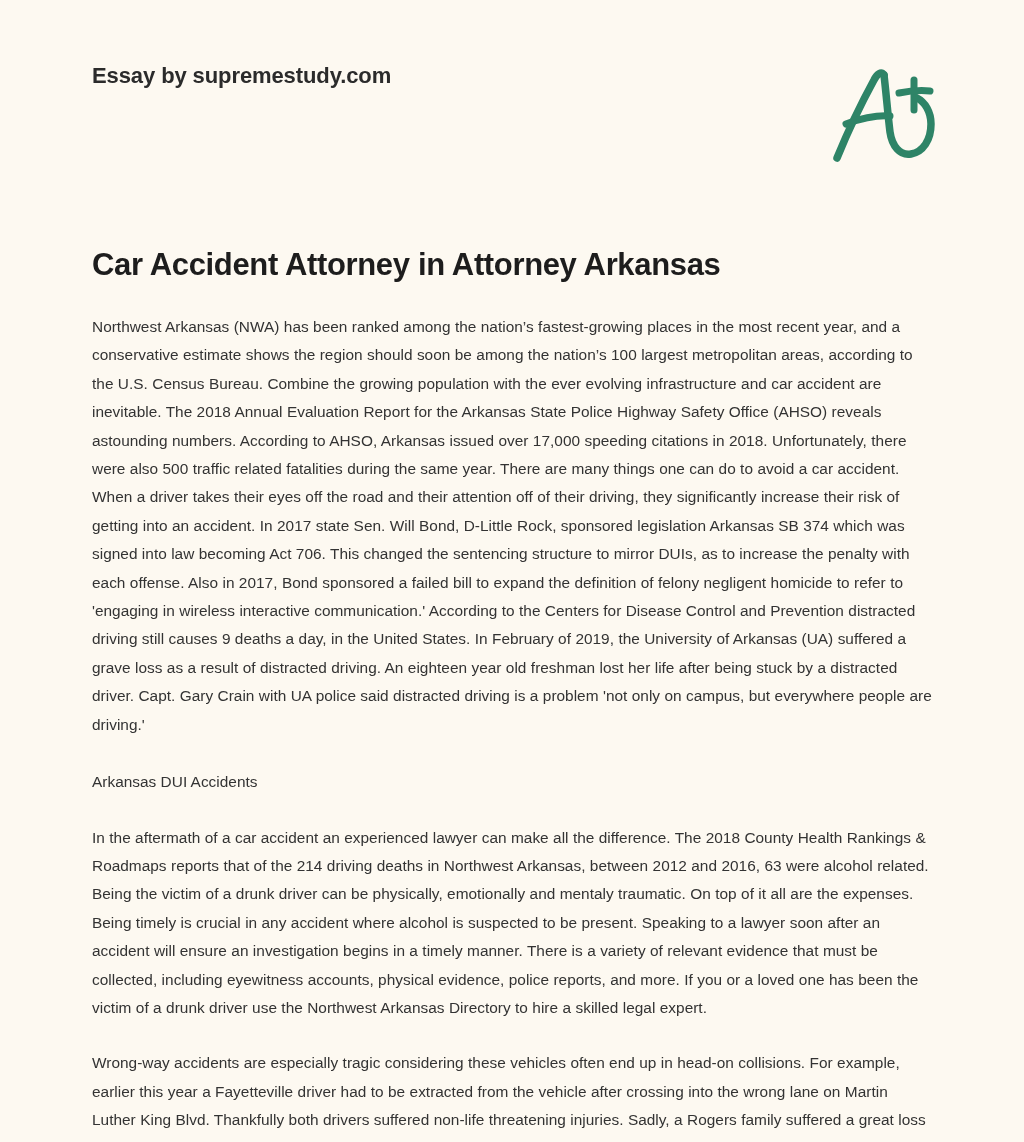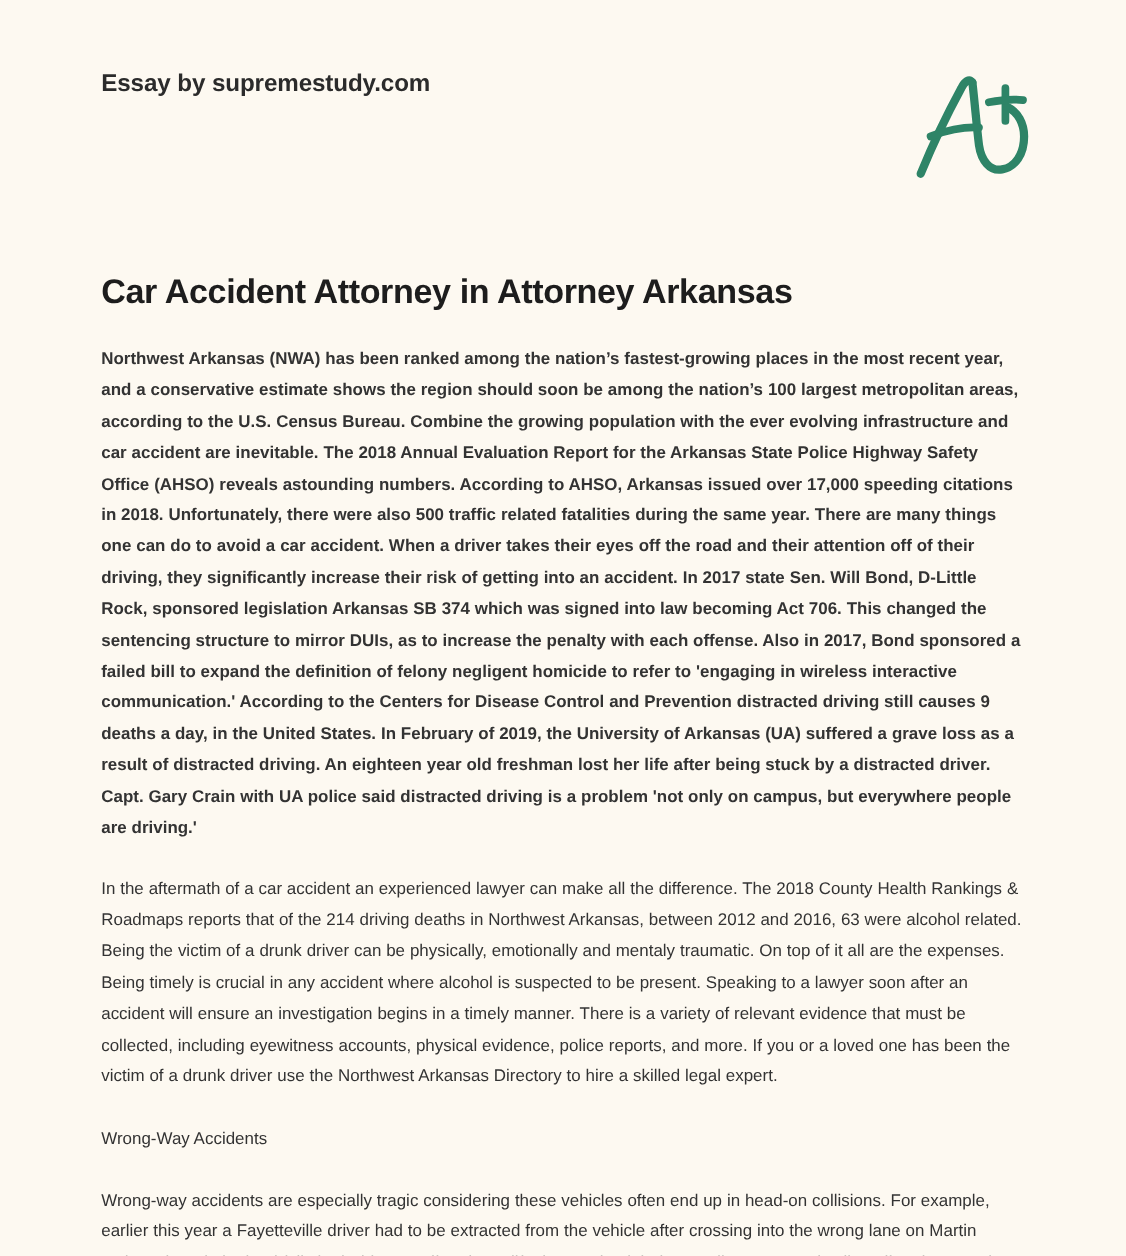--- a/index.html
+++ b/index.html
@@ -84,21 +84,21 @@
   }
   .para {
     font-size: 15.4px;
     line-height: 28.4px;
     color: #333333;
     margin: 27px 0 0 0;
     text-align: left;
     letter-spacing: 0.02px;
     word-spacing: 0.1px;
   }
-  .para.first { margin-top: 29px; font-weight: bold; }
+  .para.first { margin-top: 29px; }
   .subhead {
     font-size: 15.4px;
     line-height: 28.4px;
     font-weight: normal;
     color: #333333;
     margin: 29px 0 0 0;
     letter-spacing: 0.02px;
   }
 </style>
 </head>
@@ -128,22 +128,22 @@
       </svg>
     </div>
   </header>
 
   <main class="article">
     <h1 class="article-title">Car Accident Attorney in Attorney Arkansas</h1>
 
     <div class="body-block">
       <p class="para first">Northwest Arkansas (NWA) has been ranked among the nation’s fastest-growing places in the most recent year, and a conservative estimate shows the region should soon be among the nation’s 100 largest metropolitan areas, according to the U.S. Census Bureau. Combine the growing population with the ever evolving infrastructure and car accident are inevitable. The 2018 Annual Evaluation Report for the Arkansas State Police Highway Safety Office (AHSO) reveals astounding numbers. According to AHSO, Arkansas issued over 17,000 speeding citations in 2018. Unfortunately, there were also 500 traffic related fatalities during the same year. There are many things one can do to avoid a car accident. When a driver takes their eyes off the road and their attention off of their driving, they significantly increase their risk of getting into an accident. In 2017 state Sen. Will Bond, D-Little Rock, sponsored legislation Arkansas SB 374 which was signed into law becoming Act 706. This changed the sentencing structure to mirror DUIs, as to increase the penalty with each offense. Also in 2017, Bond sponsored a failed bill to expand the definition of felony negligent homicide to refer to 'engaging in wireless interactive communication.' According to the Centers for Disease Control and Prevention distracted driving still causes 9 deaths a day, in the United States. In February of 2019, the University of Arkansas (UA) suffered a grave loss as a result of distracted driving. An eighteen year old freshman lost her life after being stuck by a distracted driver. Capt. Gary Crain with UA police said distracted driving is a problem 'not only on campus, but everywhere people are driving.'</p>
 
+      <h2 class="subhead">Arkansas DUI Accidents</h2>
 
       <p class="para">In the aftermath of a car accident an experienced lawyer can make all the difference. The 2018 County Health Rankings &amp; Roadmaps reports that of the 214 driving deaths in Northwest Arkansas, between 2012 and 2016, 63 were alcohol related. Being the victim of a drunk driver can be physically, emotionally and mentaly traumatic. On top of it all are the expenses. Being timely is crucial in any accident where alcohol is suspected to be present. Speaking to a lawyer soon after an accident will ensure an investigation begins in a timely manner. There is a variety of relevant evidence that must be collected, including eyewitness accounts, physical evidence, police reports, and more. If you or a loved one has been the victim of a drunk driver use the Northwest Arkansas Directory to hire a skilled legal expert.</p>
 
-      <h2 class="subhead">Wrong-Way Accidents</h2>
 
       <p class="para">Wrong-way accidents are especially tragic considering these vehicles often end up in head-on collisions. For example, earlier this year a Fayetteville driver had to be extracted from the vehicle after crossing into the wrong lane on Martin Luther King Blvd. Thankfully both drivers suffered non-life threatening injuries. Sadly, a Rogers family suffered a great loss in January of this year. A twenty-six year old mother of two was pronounced dead after her Pontiac was struck head on by a nineteen-year old on acid. The tragedy happened on South 8th Street (U.S. 71 Business) and West Price Lane in Rogers. Three family members of the deceased were also injured, including a young child. Being the victim of a wrong way accident can have a rippling effect on everyone involved, and the injury claim process can be intimidating. Research the best car accident lawyer using the Northwest Arkansas Directory.</p>
     </div>
   </main>
 
 </div>
 
 </body></html>

